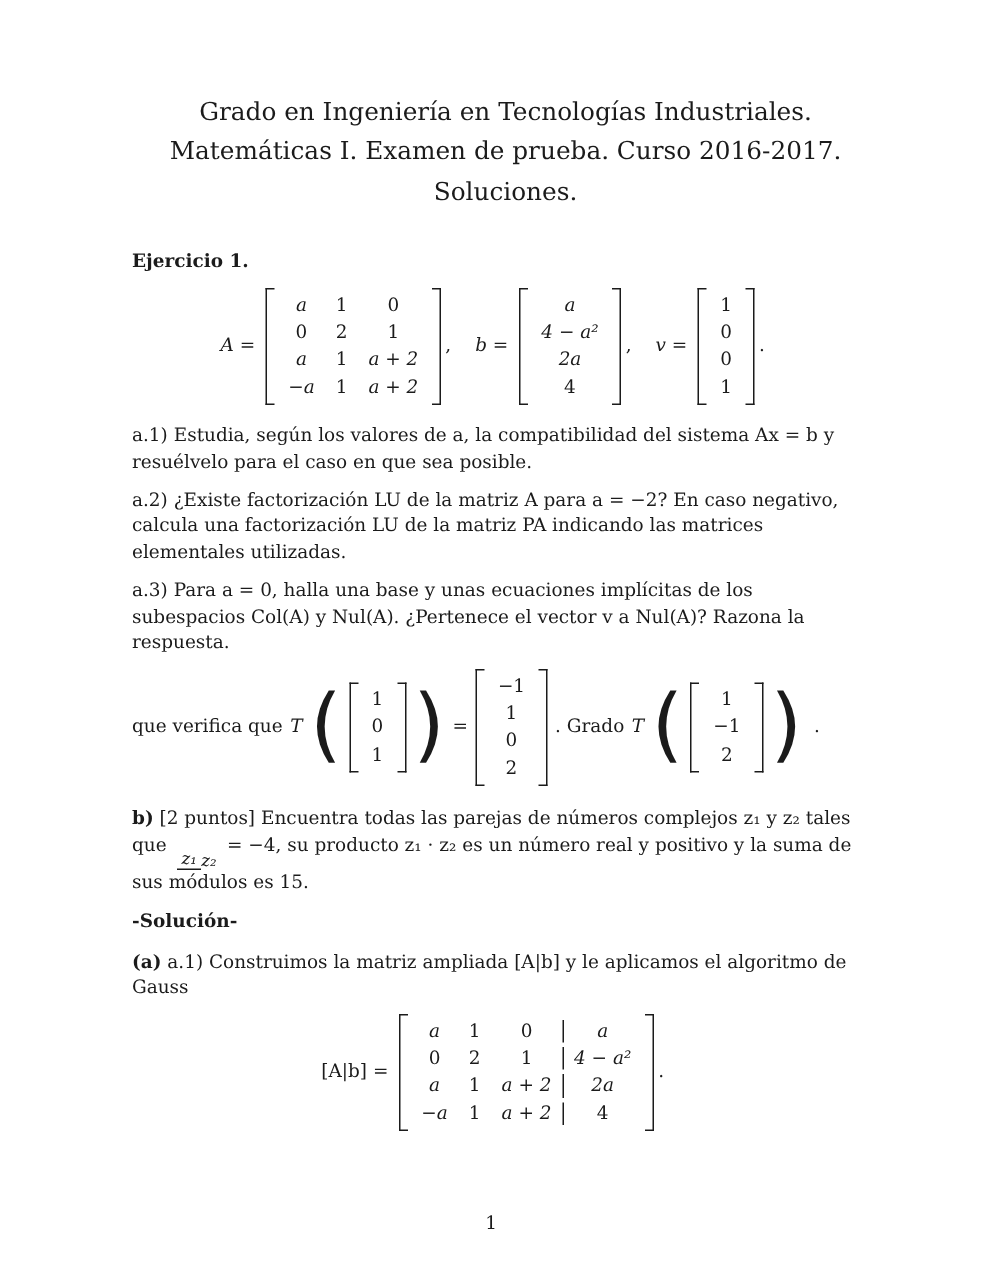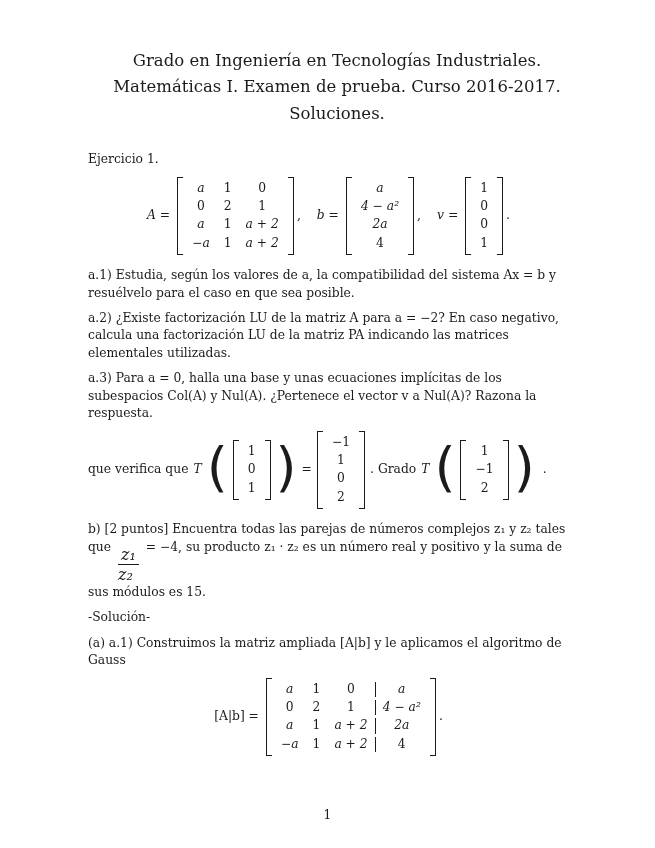--- a/index.html
+++ b/index.html
@@ -1,37 +1,37 @@
 <!DOCTYPE html>
 <html><head>
 <meta charset="utf-8">
 <style>
   html,body{margin:0;padding:0;background:#ffffff;}
   .page{position:relative;width:655px;height:848px;background:#ffffff;color:#1b1b1b;
         font-family:"DejaVu Serif","DejaVu Sans",serif;overflow:hidden;}
-  .title-block{text-align:center;padding-top:48px;font-size:16.5px;line-height:1.6;margin-left:19px;}
+  .title-block{text-align:center;padding-top:62px;font-size:16.5px;line-height:1.6;margin-left:19px;}
   .doc-body{padding:24px 86px 0 88px;font-size:12.3px;line-height:1.42;}
   p.para{margin:0 0 8px;}
-  .bold{font-weight:normal;}
+  .bold{font-weight:bold;}
   .vi{font-style:italic;}
   .disp{display:flex;justify-content:center;align-items:center;margin:4px 0 12px;}
   .mlab{margin-right:7px;white-space:nowrap;}
   .matrix{display:inline-flex;align-items:stretch;}
   .brk{width:5px;flex:0 0 5px;}
   .brk.l{border:1px solid #1b1b1b;border-right:none;}
   .brk.r{border:1px solid #1b1b1b;border-left:none;}
   .mgrid{display:grid;align-items:center;padding:4px 2px;row-gap:3px;}
   .mc{text-align:center;padding:0 7px;line-height:1.25;white-space:nowrap;}
   .mc.aug{border-left:1px solid #1b1b1b;}
   .sep{margin:0 16px 0 3px;}
   .endp{margin-left:3px;}
   .inline-eq{display:flex;align-items:center;gap:5px;margin:2px 0 12px;}
   .bp{font-family:"DejaVu Sans",sans-serif;font-size:54px;line-height:48px;display:inline-block;
       transform:translateY(-2px);}
-  .frac{display:inline-flex;flex-direction:column;align-items:flex-start;font-size:16px;
+  .frac{display:inline-flex;flex-direction:row;align-items:flex-end;font-size:11px;
         line-height:1.2;vertical-align:-9px;margin:0 3px;}
   .frac .num{border-bottom:1px solid #1b1b1b;padding:0 3px;}
   .sol-head{margin:12px 0 10px 18px;}
   .pageno{position:absolute;bottom:26px;left:0;width:100%;text-align:center;font-size:12.3px;}
 </style>
 </head>
 <body>
 
 <div class="page">
 

